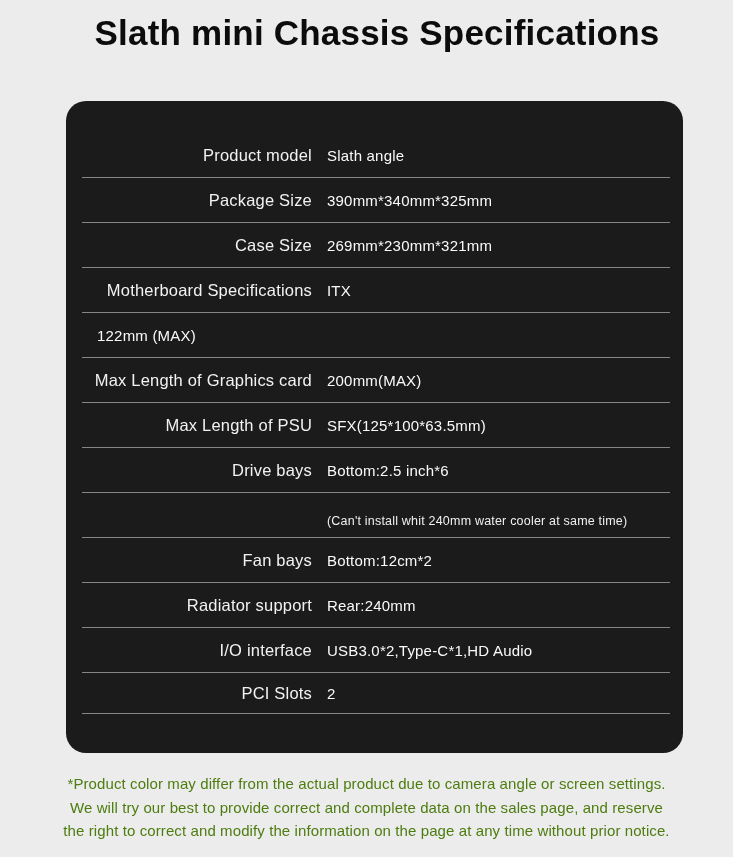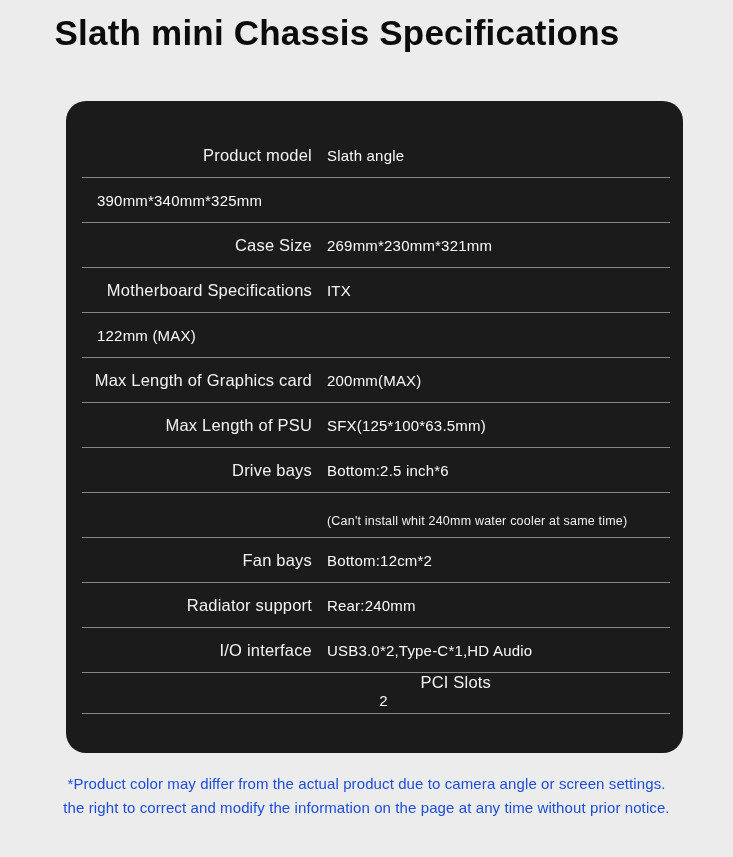--- a/index.html
+++ b/index.html
@@ -16,40 +16,41 @@
     top: 13px;
     left: 0;
     width: 664px;
     text-align: center;
     text-indent: 10px;
     font-size: 35px;
     font-weight: bold;
     letter-spacing: 0.2px;
     color: #0c0c0c;
     white-space: nowrap;
+    padding-left: 40px;
   }
   .spec-panel {
     position: absolute;
     left: 66px;
     top: 101px;
     width: 617px;
     height: 652px;
     background: #1b1b1b;
     border-radius: 20px;
     box-sizing: border-box;
     padding: 32px 13px 0 16px;
   }
   .spec-row {
     display: flex;
     align-items: center;
     height: 45px;
     box-sizing: border-box;
     border-bottom: 1.5px solid #868686;
   }
-  .spec-row.last { height: 41px; flex-direction: column; }
+  .spec-row.last { height: 41px; }
   .spec-label {
     flex: none;
     width: 230px;
     text-align: right;
     color: #f2f2f2;
     font-size: 16.5px;
     letter-spacing: 0.2px;
     white-space: nowrap;
   }
   .spec-value {
@@ -64,39 +65,40 @@
     font-size: 12.5px;
     margin-top: 11px;
     color: #f0f0f0;
   }
   .disclaimer {
     position: absolute;
     top: 772px;
     left: 0;
     width: 733px;
     text-align: center;
-    color: #1d4ed8;
+    color: #4d7c0f;
     font-size: 15px;
     line-height: 23.5px;
     letter-spacing: 0.1px;
   }
 </style>
 </head>
 <body>
 
 <div class="page-title">Slath mini Chassis Specifications</div>
 
 <div class="spec-panel">
 
   <div class="spec-row">
     <div class="spec-label">Product model</div>
     <div class="spec-value">Slath angle</div>
   </div>
 
   <div class="spec-row">
+    <div class="spec-label">Package Size</div>
     <div class="spec-value">390mm*340mm*325mm</div>
   </div>
 
   <div class="spec-row">
     <div class="spec-label">Case Size</div>
     <div class="spec-value">269mm*230mm*321mm</div>
   </div>
 
   <div class="spec-row">
     <div class="spec-label">Motherboard Specifications</div>
@@ -146,14 +148,15 @@
 
   <div class="spec-row last">
     <div class="spec-label">PCI Slots</div>
     <div class="spec-value">2</div>
   </div>
 
 </div>
 
 <div class="disclaimer">
   <div>*Product color may differ from the actual product due to camera angle or screen settings.</div>
+  <div>We will try our best to provide correct and complete data on the sales page, and reserve</div>
   <div>the right to correct and modify the information on the page at any time without prior notice.</div>
 </div>
 
 </body></html>

